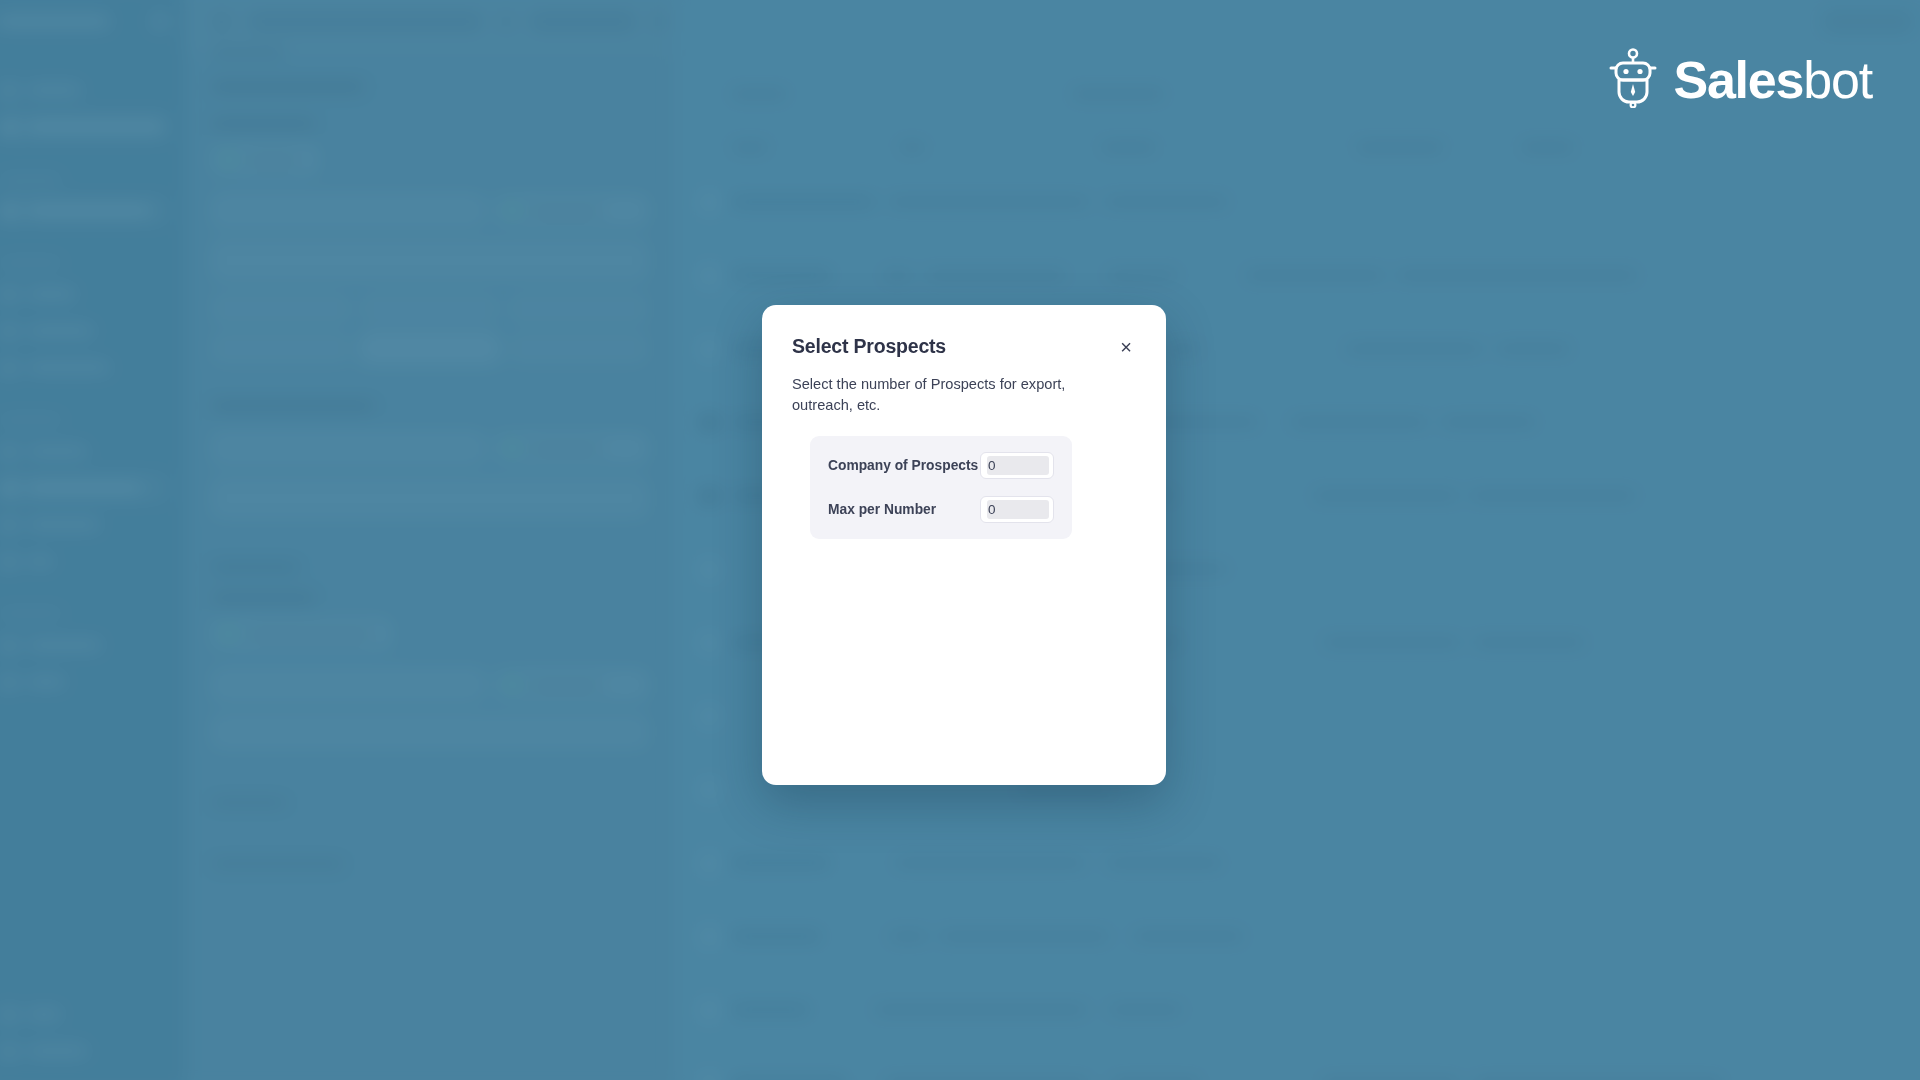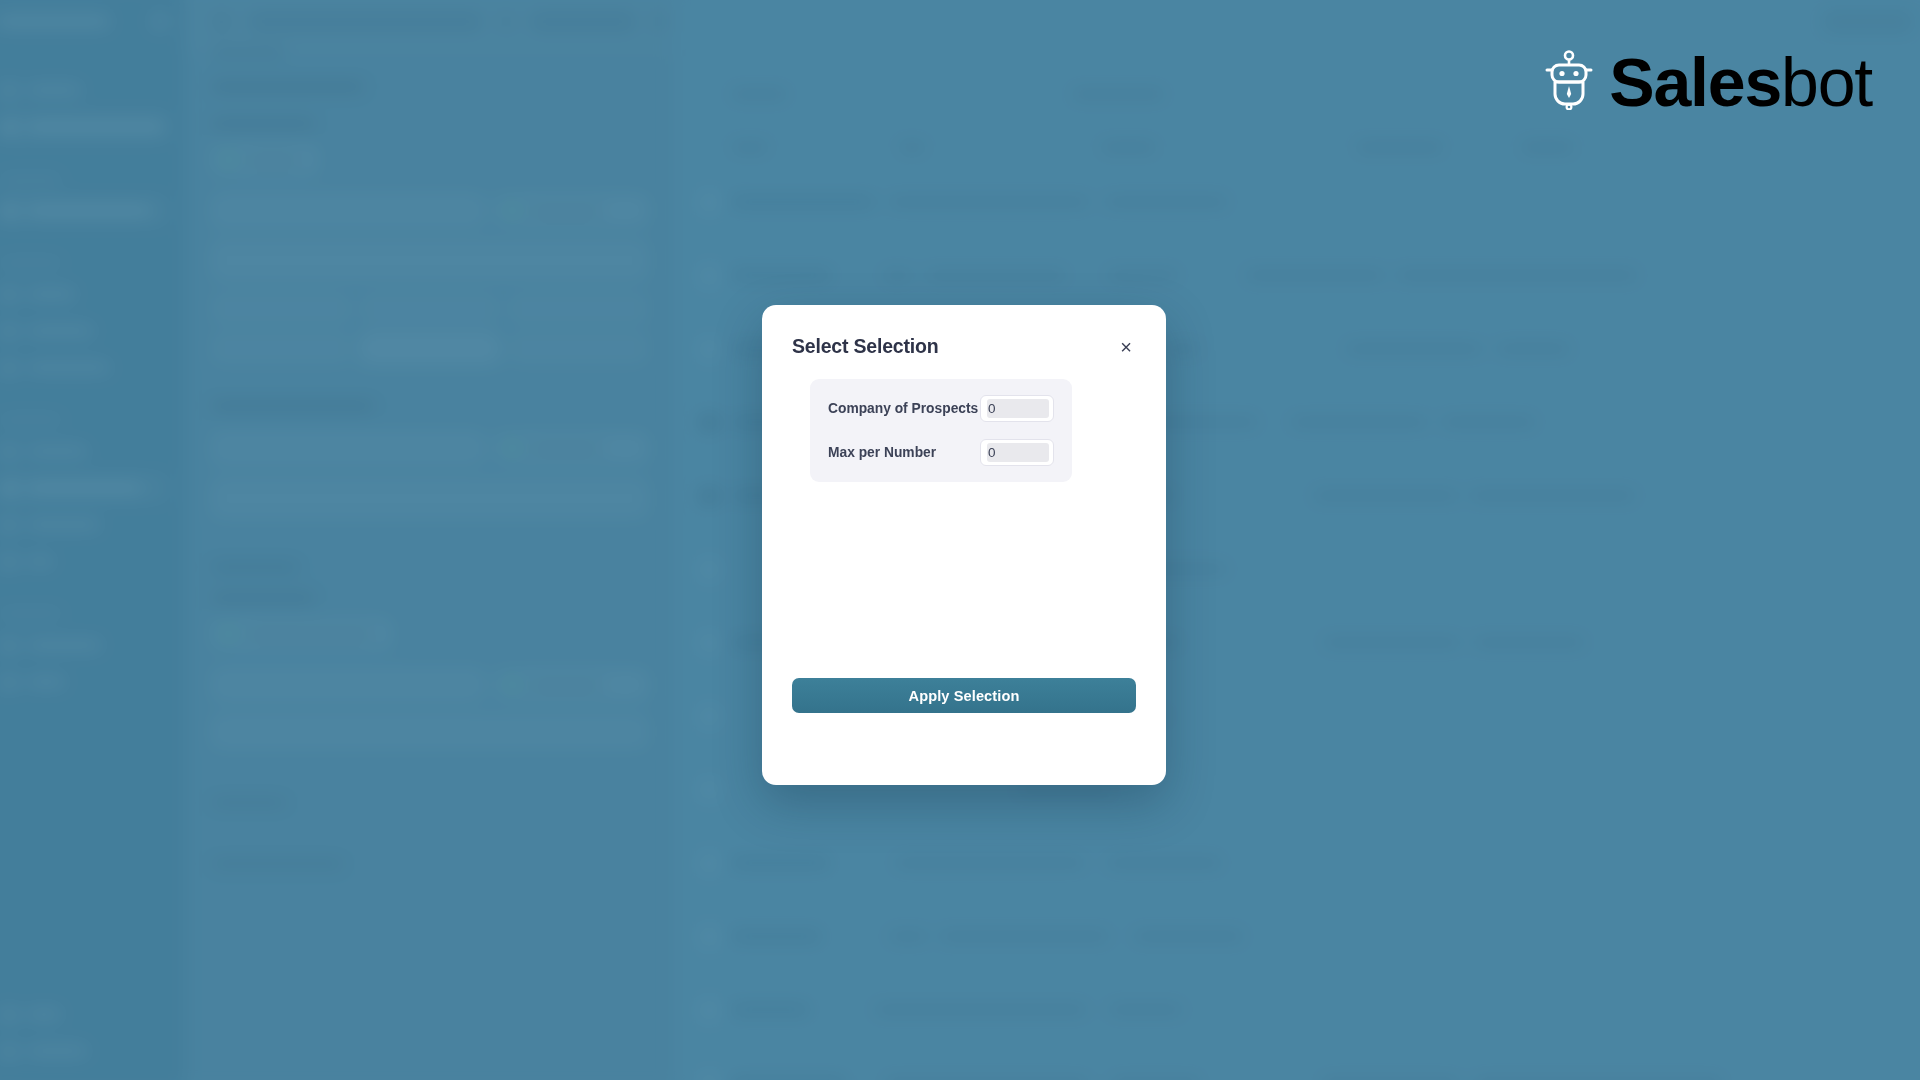--- a/index.html
+++ b/index.html
@@ -77,22 +77,22 @@
     background: rgba(72,131,160,.78);
   }
 
   
   .logo {
     position: absolute; right: 48px; top: 48px;
     display: flex; align-items: center; gap: 14px;
     color: #ffffff;
   }
   .logo-text {
-    font-size: 68px; font-weight: 700; letter-spacing: -1.2px; line-height: 1;
-    color: #000000;
+    font-size: 52px; font-weight: 700; letter-spacing: -1.2px; line-height: 1;
+    color: #ffffff;
     text-align: right;
   }
   .logo-text .thin { font-weight: 400; }
 
   
   .modal {
     position: absolute;
     left: 762px; top: 305px;
     width: 404px; height: 480px;
     background: #ffffff;
@@ -409,38 +409,38 @@
         <path d="M12 32 h28 v12 a10 10 0 0 1 -10 10 h-8 a10 10 0 0 1 -10 -10 z" stroke="#fff" stroke-width="3" stroke-linejoin="round"></path>
         <path d="M26 36 l2.2 8 -2.2 4 -2.2 -4 z" fill="#fff"></path>
         <circle cx="26" cy="57" r="2.4" stroke="#fff" stroke-width="2.2"></circle>
       </svg>
     </span>
     <span class="logo-text"><span>Sales</span><span class="thin">bot</span></span>
   </div>
 
   <div class="modal">
     <div class="modal-head">
-      <div class="modal-title">Select Selection</div>
+      <div class="modal-title">Select Prospects</div>
       <button class="modal-close">×</button>
     </div>
 
+    <div class="modal-desc">Select the number of Prospects for export, outreach, etc.</div>
 
 
     <div class="custom-panel">
       <div class="cp-row">
         <span class="cp-label">Company of Prospects</span>
         <span class="cp-input">
           <span class="track"></span>
           <span class="val">0</span>
         </span>
       </div>
       <div class="cp-row">
         <span class="cp-label">Max per Number</span>
         <span class="cp-input">
           <span class="track"></span>
           <span class="val">0</span>
         </span>
       </div>
     </div>
 
-    <button class="apply-btn">Apply Selection</button>
   </div>
 </div>
 
 </body></html>

